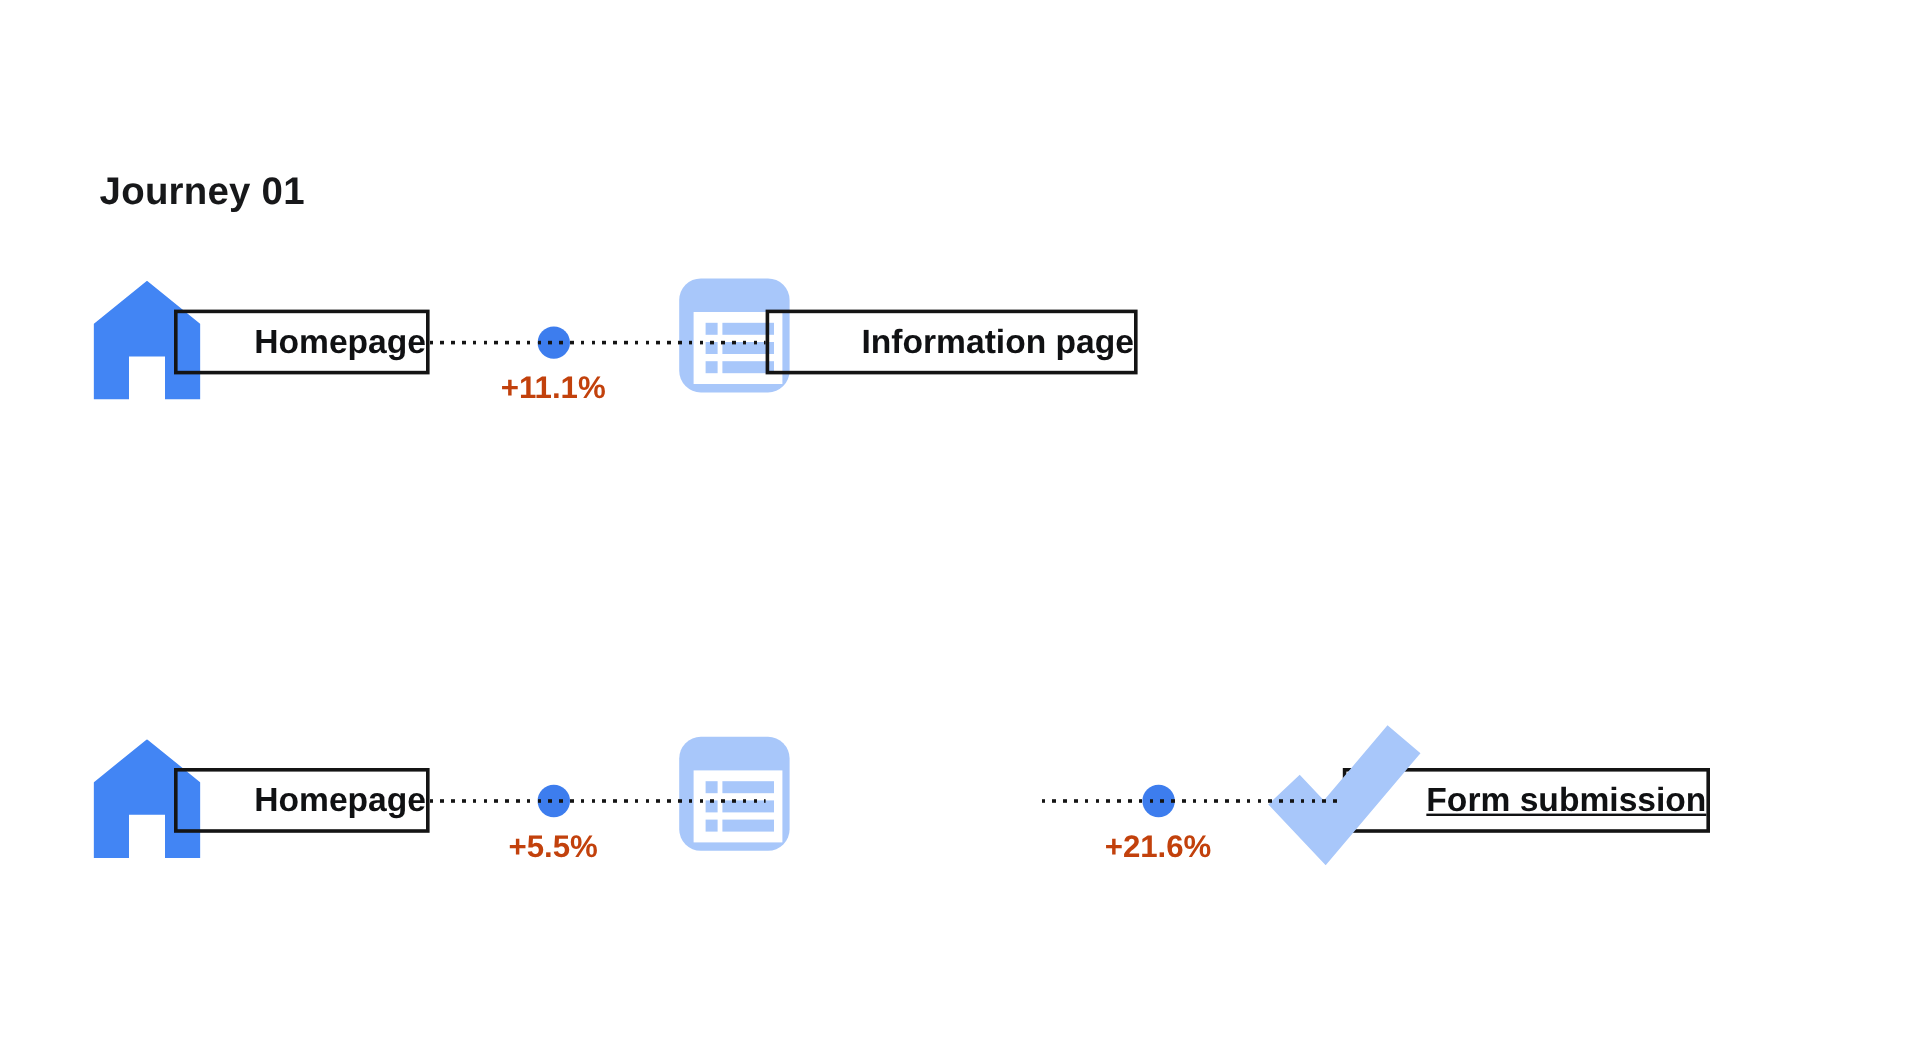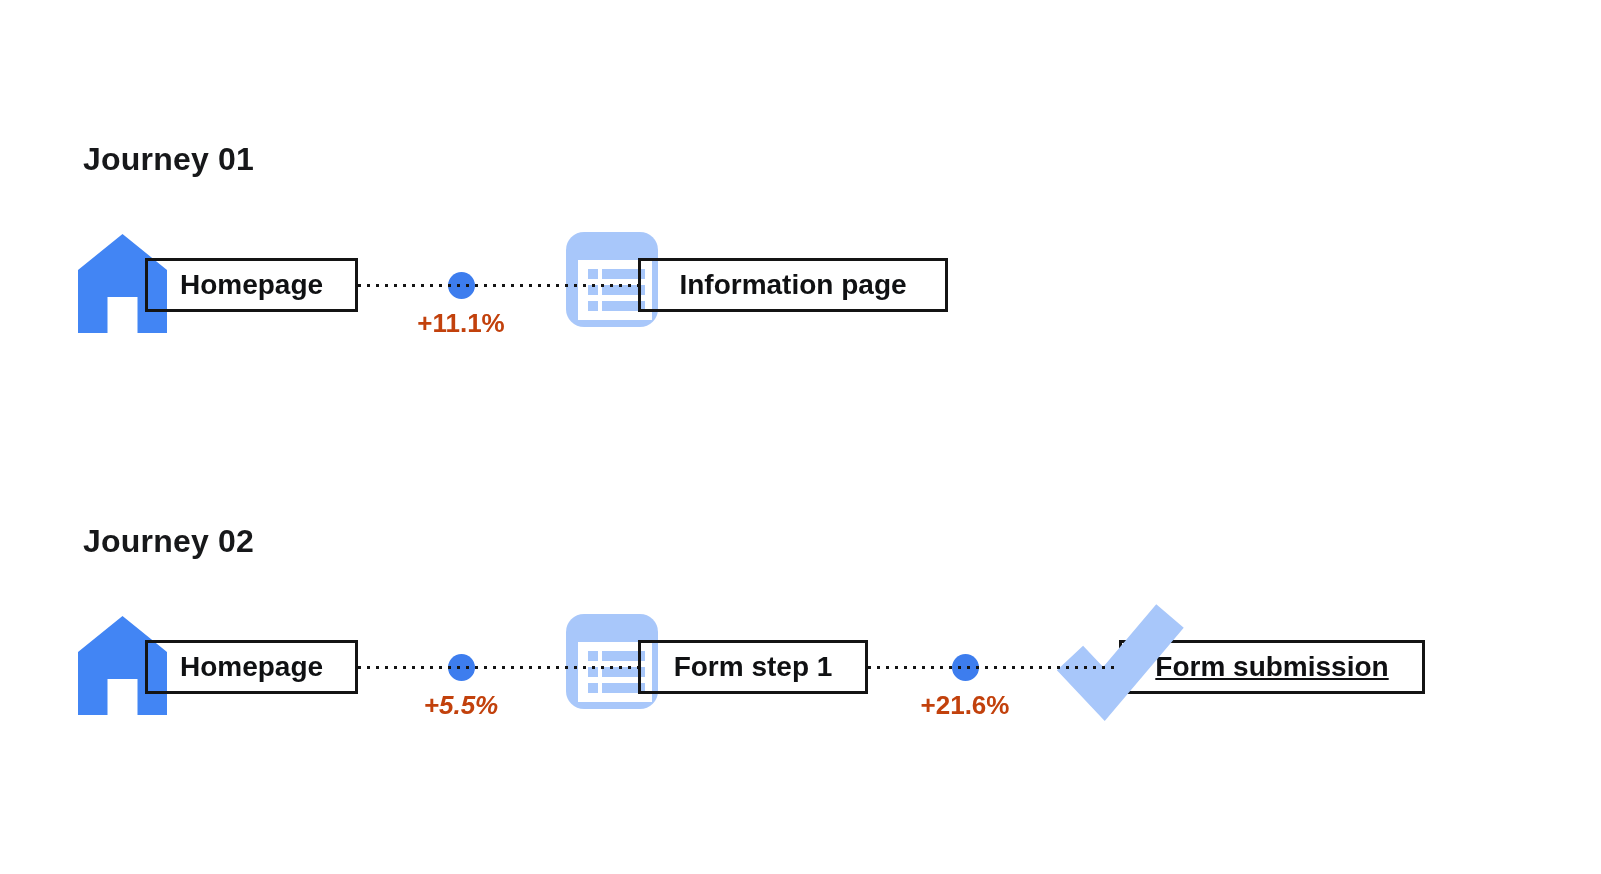--- a/index.html
+++ b/index.html
@@ -25,21 +25,21 @@
 
   
   .node-box {
     position: absolute;
     height: 54px;
     border: 3px solid #141414;
     box-sizing: border-box;
     background: transparent;
     display: flex;
     align-items: center;
-    justify-content: center;
+    justify-content: flex-end;
     z-index: 4;
   }
   .node-box span {
     font-size: 28px;
     font-weight: 700;
     color: #101113;
     white-space: nowrap;
   }
 
   
@@ -134,56 +134,52 @@
           <div class="sq"></div>
           <div class="bar"></div>
         </div>
     </div>
   </div>
 
   <div class="node-box" style="left:638px; top:258px; width:310px;">
     <span>Information page</span>
   </div>
 
-  <div class="journey-title" style="left:83px; top:523px;">Journey 02</div>
 
   <div class="home-ic" style="left:78px; top:616px;">
     <svg width="89" height="99" viewBox="0 0 89 99" aria-hidden="true">
       <path d="M44.5 0 L89 36 L89 99 L59.5 99 L59.5 63 L29.5 63 L29.5 99 L0 99 L0 36 Z" fill="#4285F4"></path>
     </svg>
   </div>
 
   <div class="node-box" style="left:145px; top:640px; width:213px;">
     <span>Homepage</span>
   </div>
 
   <div class="conn-dot" style="left:448px; top:654px;"></div>
   <div class="dotline" style="left:358px; top:666px; width:280px;"></div>
-  <div class="delta-label" style="left:376px; top:690px;font-style:italic;">+5.5%</div>
+  <div class="delta-label" style="left:376px; top:690px;">+5.5%</div>
 
   <div class="page-ic" style="left:566px; top:614px;">
     <div class="panel">
       <div class="prow">
           <div class="sq"></div>
           <div class="bar"></div>
         </div>
       <div class="prow">
           <div class="sq"></div>
           <div class="bar"></div>
         </div>
       <div class="prow">
           <div class="sq"></div>
           <div class="bar"></div>
         </div>
     </div>
   </div>
 
-  <div class="node-box" style="left:638px; top:640px; width:230px;">
-    <span>Form step 1</span>
-  </div>
 
   <div class="conn-dot" style="left:952px; top:654px;"></div>
   <div class="dotline" style="left:868px; top:666px; width:251px;"></div>
   <div class="delta-label" style="left:880px; top:690px;">+21.6%</div>
 
   <div class="check-ic" style="left:1040px; top:596px;">
     <svg width="150" height="125" viewBox="0 0 150 125" aria-hidden="true">
       <polyline points="30,62 64,98 130,20" fill="none" stroke="#A8C7FA" stroke-width="36" stroke-linecap="butt" stroke-linejoin="miter"></polyline>
     </svg>
   </div>

